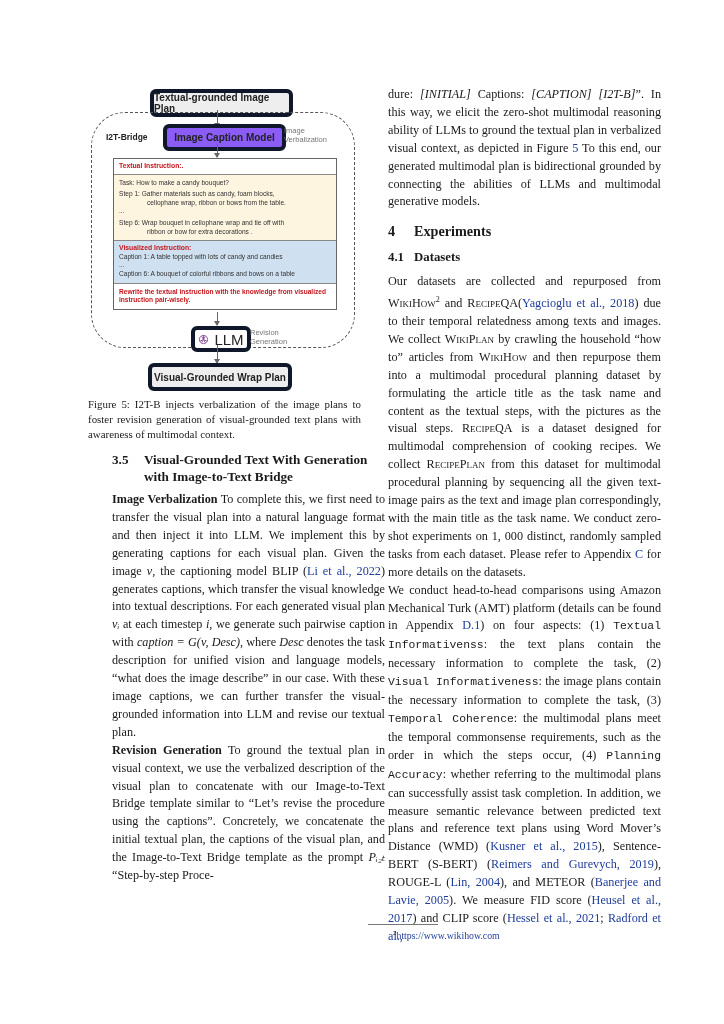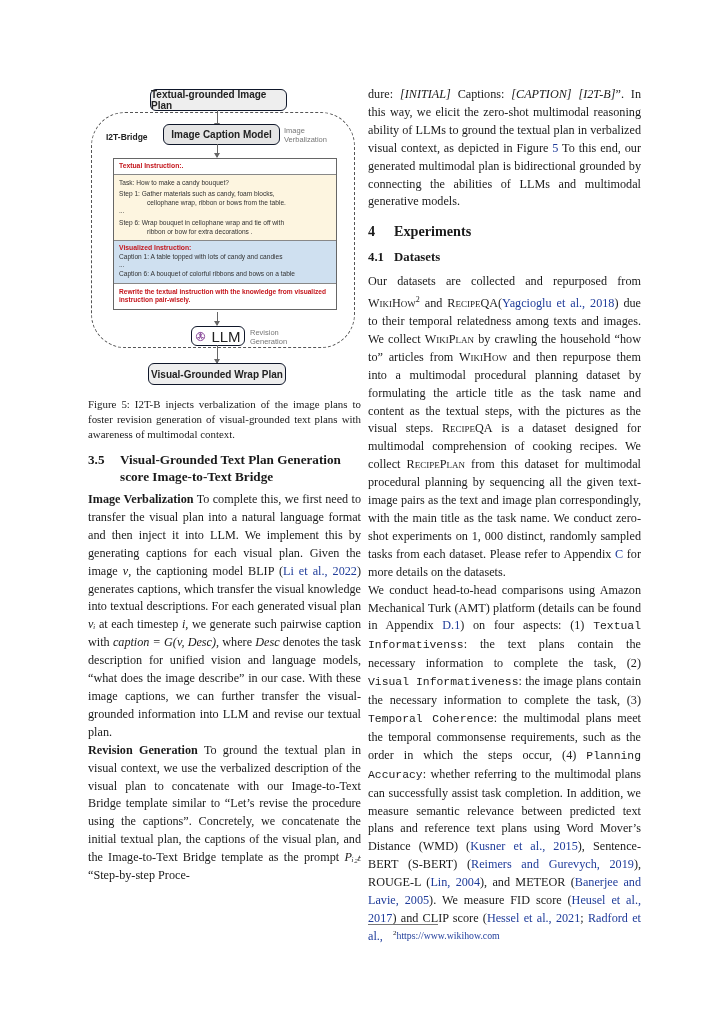--- a/index.html
+++ b/index.html
@@ -1,32 +1,32 @@
 <!DOCTYPE html>
 <html><head>
 <meta charset="utf-8">
 <style>
   html, body { margin: 0; padding: 0; background: #ffffff; }
   body { width: 724px; height: 1024px; position: relative; overflow: hidden;
          font-family: "Liberation Serif", "DejaVu Serif", serif; color: #1a1a1a; }
   .col { position: absolute; top: 86px; width: 273px; font-size: 12.2px; line-height: 17.9px; }
   .col.left { left: 88px; }
-  .col.right { left: 368px; top: 86px; }
+  .col.right { left: 388px; top: 86px; }
   p { margin: 0; text-align: justify; }
   .cite { color: #1f3c9a; }
   .it { font-style: italic; }
   .b { font-weight: bold; }
   .sc { font-variant: small-caps; }
   .mono { font-family: "Liberation Mono", "DejaVu Sans Mono", monospace; font-size: 11.4px; }
   .h1 { font-weight: bold; font-size: 14.2px; margin: 12px 0 6px 0; display: flex; }
   .h2 { font-weight: bold; font-size: 12.8px; margin: 8px 0 6px 0; display: flex; }
   .h-num { width: 26px; flex: 0 0 26px; }
   .h1 .h-num { width: 26px; }
   .fig { position: absolute; left: 88px; top: 86px; width: 272px; height: 300px; font-family: "Liberation Sans", "DejaVu Sans", sans-serif; }
-  .box { position: absolute; border: 1px solid #0f172a; border-radius: 6px; background: #eeeeee;
+  .box { position: absolute; border: 4px solid #0f172a; border-radius: 6px; background: #eeeeee;
          font-weight: bold; font-size: 10px; display: flex; align-items: center; justify-content: center; color: #222; }
   .dashed { position: absolute; left: 3px; top: 26px; width: 262px; height: 234px;
             border: 1px dashed #555; border-radius: 34px; }
   .arrow { position: absolute; width: 1px; background: #666; }
   .arrow::after { content: ""; position: absolute; left: -3px; bottom: -1px; border-left: 3.5px solid transparent;
                   border-right: 3.5px solid transparent; border-top: 5px solid #666; }
   .label-small { position: absolute; font-size: 7.5px; color: #777; text-align: left; line-height: 9px; }
   .i2t { position: absolute; font-weight: bold; font-size: 8.5px; color: #222; }
   .panel { position: absolute; left: 25px; top: 72px; width: 222px; border: 1px solid #666; font-size: 6.6px; line-height: 8.6px; color: #333; }
   .panel .sec-title { color: #c4161c; font-weight: bold; font-size: 6.8px; }
@@ -43,21 +43,21 @@
   .llm-icon { display: inline-block; width: 11px; height: 11px; margin-right: 5px; vertical-align: middle; }
 </style>
 </head>
 <body>
 
 <div class="fig">
   <div class="box" style="left:62px; top:3px; width:135px; height:20px;">Textual-grounded Image Plan</div>
   <div class="arrow" style="left:129px; top:24px; height:17px;"></div>
   <div class="dashed"></div>
   <div class="i2t" style="left:18px; top:46px;">I2T-Bridge</div>
-  <div class="box" style="left:75px; top:38px; width:115px; height:19px; background:#e5e5e5;">Image Caption Model</div>
+  <div class="box" style="left:75px; top:38px; width:115px; height:19px; background:#8b5cf6;">Image Caption Model</div>
   <div class="label-small" style="left:196px; top:40px; width:50px; white-space:pre-line;">Image
 Verbalization</div>
   <div class="arrow" style="left:129px; top:58px; height:13px;"></div>
 
   <div class="panel">
     <div class="white">
       <span class="sec-title">Textual Instruction:.</span>
     </div>
     <div class="yellow">
       <div>Task: How to make a candy bouquet?</div>
@@ -89,24 +89,24 @@
     <span>LLM</span>
   </div>
   <div class="label-small" style="left:162px; top:242px; width:55px; white-space:pre-line;">Revision
 Generation</div>
   <div class="arrow" style="left:129px; top:259px; height:18px;"></div>
   <div class="box" style="left:60px; top:277px; width:136px; height:20px;">Visual-Grounded Wrap Plan</div>
 </div>
 
 <div class="caption">Figure 5: I2T-B injects verbalization of the image plans to foster revision generation of visual-grounded text plans with awareness of multimodal context.</div>
 
-<div class="col left" style="top:451px;">
+<div class="col left" style="top:451px;margin-left:24px;">
   <div class="h2" style="font-size:13.2px; line-height:17px; margin-top:0;">
     <span class="h-num" style="width:32px; flex-basis:32px;">3.5</span>
-    <span>Visual-Grounded Text Plan Generation score Image-to-Text Bridge</span>
+    <span>Visual-Grounded Text With Generation with Image-to-Text Bridge</span>
   </div>
   <p>
     <span class="b">Image Verbalization</span><span> To complete this, we first need to transfer the visual plan into a natural language format and then inject it into LLM. We implement this by generating captions for each visual plan. Given the image </span><span class="it">v</span><span>, the captioning model BLIP (</span><span class="cite">Li et al., 2022</span><span>) generates captions, which transfer the visual knowledge into textual descriptions. For each generated visual plan </span><span class="it">vᵢ</span><span> at each timestep </span><span class="it">i</span><span>, we generate such pairwise caption with </span><span class="it">caption = G(v, Desc)</span><span>, where </span><span class="it">Desc</span><span> denotes the task description for unified vision and language models, “what does the image describe” in our case. With these image captions, we can further transfer the visual-grounded information into LLM and revise our textual plan.</span>
   </p>
   <p>
     <span class="b">Revision Generation</span><span> To ground the textual plan in visual context, we use the verbalized description of the visual plan to concatenate with our Image-to-Text Bridge template similar to “Let’s revise the procedure using the captions”. Concretely, we concatenate the initial textual plan, the captions of the visual plan, and the Image-to-Text Bridge template as the prompt </span><span class="it">Pᵢ₂ₜ</span><span> “Step-by-step Proce-</span>
   </p>
 </div>
 
 <div class="col right">

